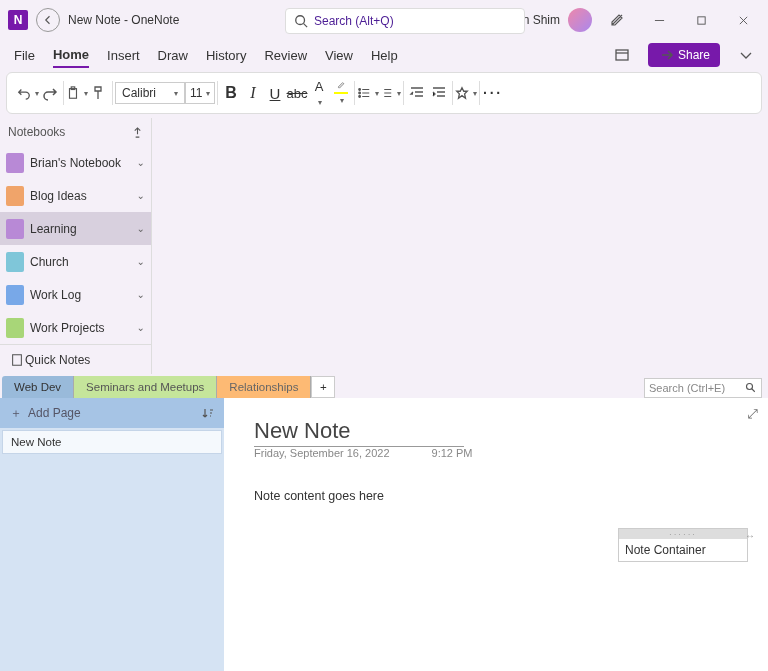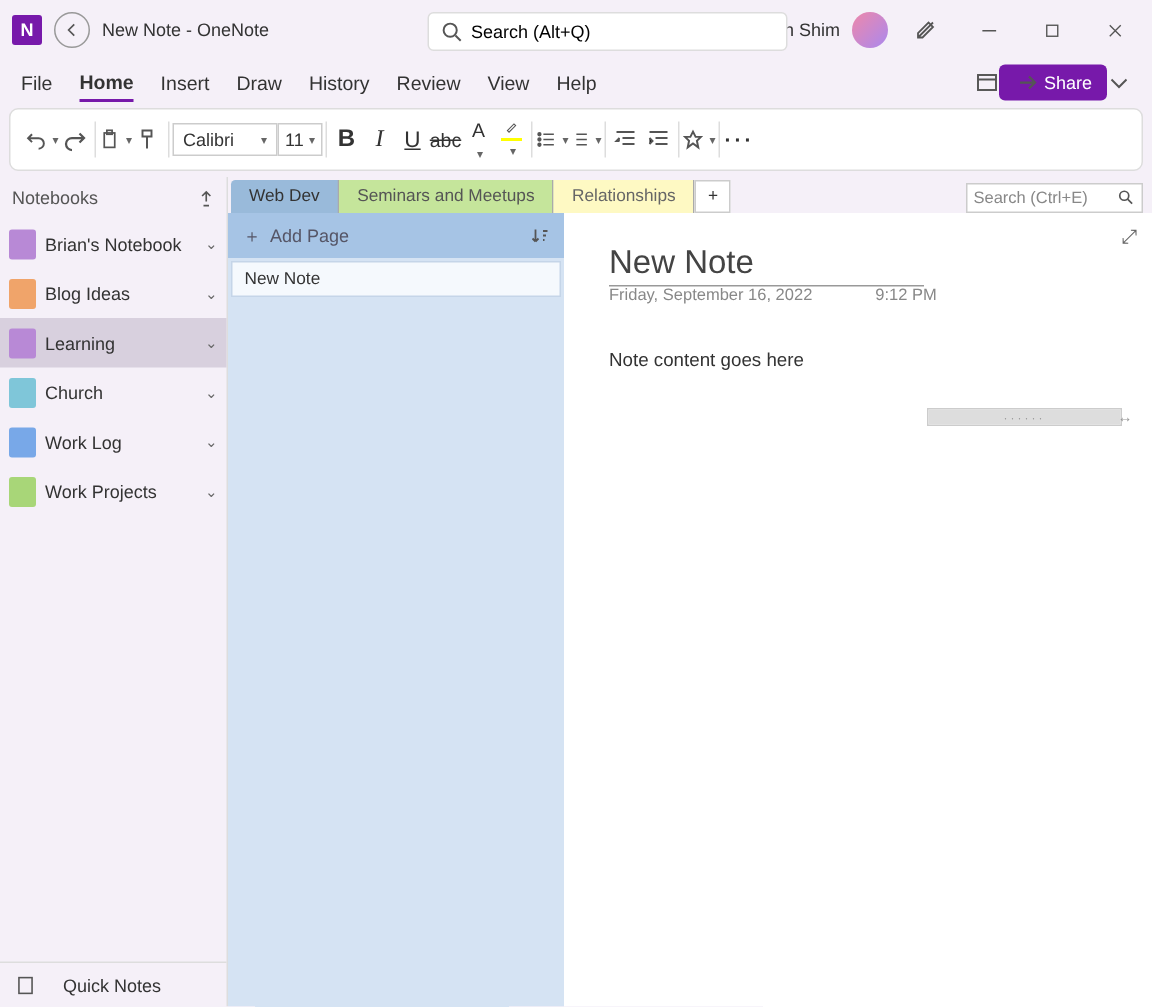--- a/index.html
+++ b/index.html
@@ -5,31 +5,31 @@
 * { margin: 0; padding: 0; box-sizing: border-box; font-family: "Segoe UI", sans-serif; }
 body { width: 768px; height: 671px; background: #f5f0f8; overflow: hidden; font-size: 12px; color: #333; }
 
 
 .titlebar { height: 40px; display: flex; align-items: center; padding: 0 8px; }
 .app-icon { width: 20px; height: 20px; background: #7719aa; color: white; display: flex; align-items: center; justify-content: center; font-weight: bold; font-size: 12px; border-radius: 2px; margin-right: 8px; }
 .back-btn { width: 24px; height: 24px; display: flex; align-items: center; justify-content: center; border-radius: 50%; border: 1px solid #999; margin-right: 8px; font-size: 14px; }
 .title-text { font-size: 12px; color: #333; }
 .search-box { margin-left: auto; margin-right: auto; position: absolute; left: 285px; top: 8px; width: 240px; height: 26px; background: #fff; border: 1px solid #ddd; border-radius: 4px; display: flex; align-items: center; padding: 0 8px; }
 .search-box svg { width: 14px; height: 14px; margin-right: 6px; }
-.search-box span { color: #000000; font-size: 12px; }
+.search-box span { color: #4c1d95; font-size: 12px; }
 .titlebar-right { margin-left: auto; display: flex; align-items: center; gap: 8px; }
 .username { font-size: 12px; }
 .avatar { width: 24px; height: 24px; border-radius: 50%; background: linear-gradient(135deg,#e8a,#a8e); }
 .win-btn { width: 34px; height: 28px; display: flex; align-items: center; justify-content: center; font-size: 12px; }
 
 
 .menubar { height: 30px; display: flex; align-items: center; padding: 0 14px; gap: 18px; }
 .menu-item { font-size: 13px; color: #333; padding: 4px 0; }
 .menu-item.active { border-bottom: 2px solid #7719aa; font-weight: 600; }
-.menubar-right { margin-left: auto; display: flex; align-items: center; gap: 0; }
+.menubar-right { margin-left: auto; display: flex; align-items: center; gap: 18px; }
 .share-btn { background: #7719aa; color: white; padding: 4px 10px; border-radius: 4px; font-size: 12px; display: flex; align-items: center; gap: 4px; }
 .menubar-right svg { width: 16px; height: 16px; }
 
 
 .ribbon { height: 42px; background: #fff; border: 1px solid #ddd; border-radius: 6px; margin: 2px 6px 4px 6px; display: flex; align-items: center; padding: 0 10px; }
 .ribbon-sep { width: 1px; height: 24px; background: #ddd; margin: 0 2px; }
 .ribbon-btn { width: 22px; height: 24px; display: flex; align-items: center; justify-content: center; font-size: 14px; }
 .ribbon-drop { display: flex; align-items: center; gap: 2px; }
 .ribbon-drop::after { content: "▾"; font-size: 8px; color: #666; margin-left: 2px; }
 .font-name { width: 70px; height: 22px; border: 1px solid #ccc; background: white; font-size: 12px; padding: 0 6px; display: flex; align-items: center; justify-content: space-between; }
@@ -39,38 +39,38 @@
 .bold { font-weight: bold; font-size: 16px; }
 .italic { font-style: italic; font-family: serif; font-size: 16px; }
 .underline { text-decoration: underline; font-size: 15px; }
 .strike { text-decoration: line-through; font-size: 13px; }
 .font-color { display: flex; flex-direction: column; align-items: center; font-size: 13px; }
 .font-color .bar { width: 14px; height: 3px; background: #d00; }
 .highlight { display: flex; flex-direction: column; align-items: center; }
 .highlight .bar { width: 14px; height: 3px; background: #ff0; }
 
 
-.main { display: flex; height: calc(671px - 40px - 30px - 48px); }
+.main { display: flex; height: calc(671px - 40px - 30px - 48px); flex-direction: column; }
 
 
 .nb-panel { width: 152px; background: #f5f0f8; border-right: 1px solid #ddd; display: flex; flex-direction: column; }
 .nb-header { height: 28px; display: flex; align-items: center; padding: 0 8px; font-size: 12px; color: #555; justify-content: space-between; }
 .nb-item { height: 33px; display: flex; align-items: center; padding: 0 6px; gap: 6px; font-size: 12px; }
 .nb-item.selected { background: #d8d0de; }
 .nb-icon { width: 18px; height: 20px; border-radius: 2px; }
 .nb-chev { margin-left: auto; font-size: 10px; color: #666; }
-.nb-footer { margin-top: auto; height: 30px; display: flex; align-items: center; padding: 0 10px; gap: 18px; font-size: 12px; border-top: 1px solid #ddd; }
+.nb-footer { margin-top: auto; height: 30px; display: flex; align-items: center; padding: 0 10px; gap: 1px; font-size: 12px; border-top: 1px solid #ddd; }
 
 
 .mid { flex: 1; display: flex; flex-direction: column; }
 .tabs-row { height: 24px; background: #f5f0f8; display: flex; align-items: flex-end; padding-left: 2px; }
 .tab { height: 22px; padding: 0 12px; font-size: 11.5px; display: flex; align-items: center; border-right: 1px solid #aaa; color: #333; }
 .tab.t-webdev { background: #99bada; border-top-left-radius: 3px; }
 .tab.t-sem { background: #c5e59b; color: #555; }
-.tab.t-rel { background: #fef9c3; color: #666; }
+.tab.t-rel { background: #fdba74; color: #666; }
 .tab.t-add { background: #fff; border: 1px solid #ccc; width: 24px; padding: 0; justify-content: center; }
 .tabs-right { margin-left: auto; display: flex; align-items: center; padding-right: 6px; }
 .search-pages { width: 118px; height: 20px; background: white; border: 1px solid #ccc; display: flex; align-items: center; padding: 0 4px; font-size: 11px; color: #888; justify-content: space-between; }
 
 .content-row { flex: 1; display: flex; }
 .pages-panel { width: 224px; background: #d5e3f3; display: flex; flex-direction: column; }
 .add-page { height: 30px; background: #a6c4e5; display: flex; align-items: center; padding: 0 10px; font-size: 12px; color: #556; gap: 6px; justify-content: space-between; }
 .add-page-left { display: flex; align-items: center; gap: 6px; }
 .page-item { height: 24px; background: #f5f9fd; border: 1px solid #c5d5e8; margin: 2px 2px; display: flex; align-items: center; padding: 0 8px; font-size: 11.5px; }
 
@@ -316,17 +316,18 @@
       <div class="canvas">
         <div class="canvas-expand">⤢</div>
         <div class="note-title">New Note</div>
         <div class="note-meta">
           <span>Friday, September 16, 2022</span>
           <span>9:12 PM</span>
         </div>
         <div class="note-body">Note content goes here</div>
         <div class="note-container">
           <div class="grip">······</div>
+          <div class="body">Note Container</div>
         </div>
       </div>
     </div>
   </div>
 </div>
 
 </body></html>

